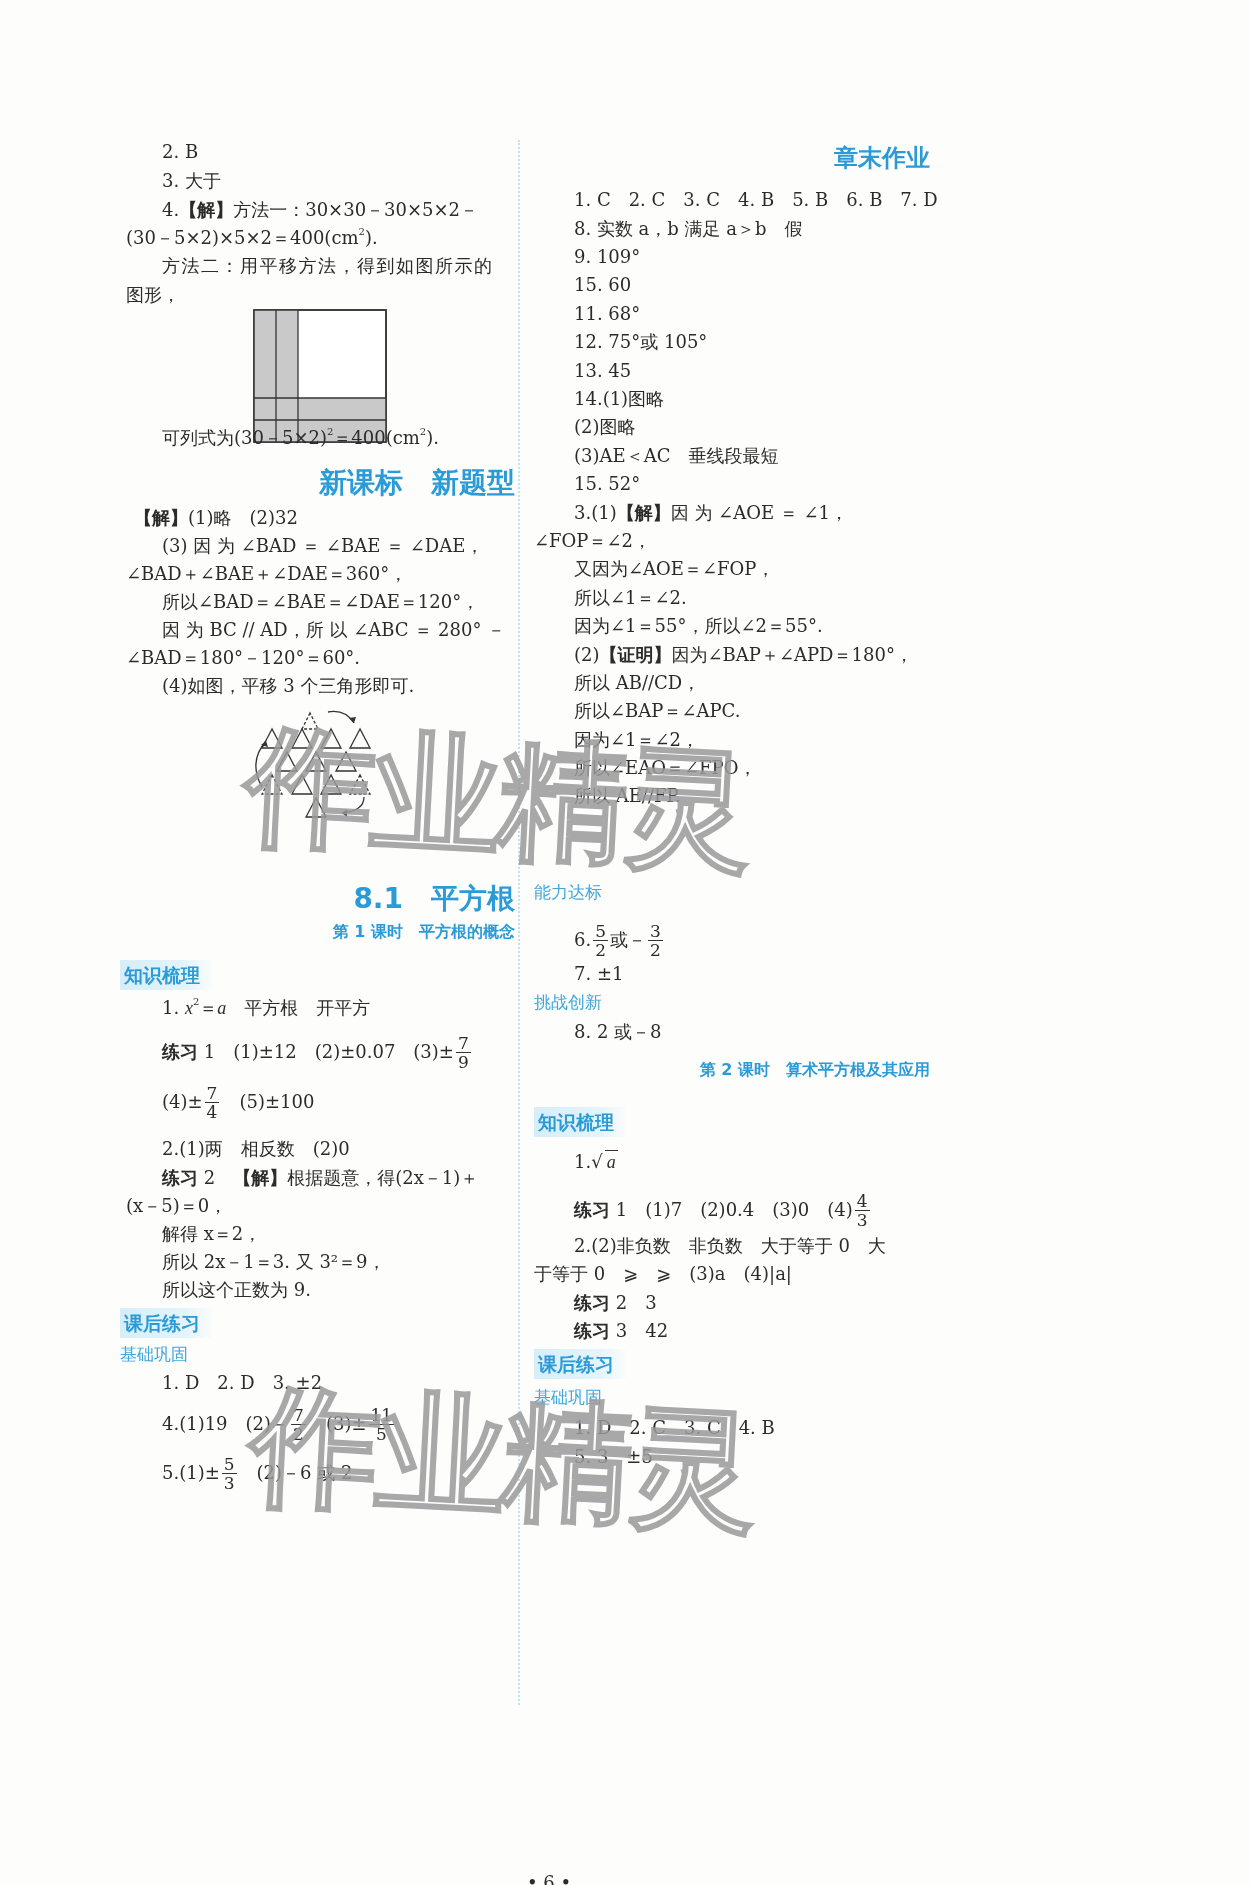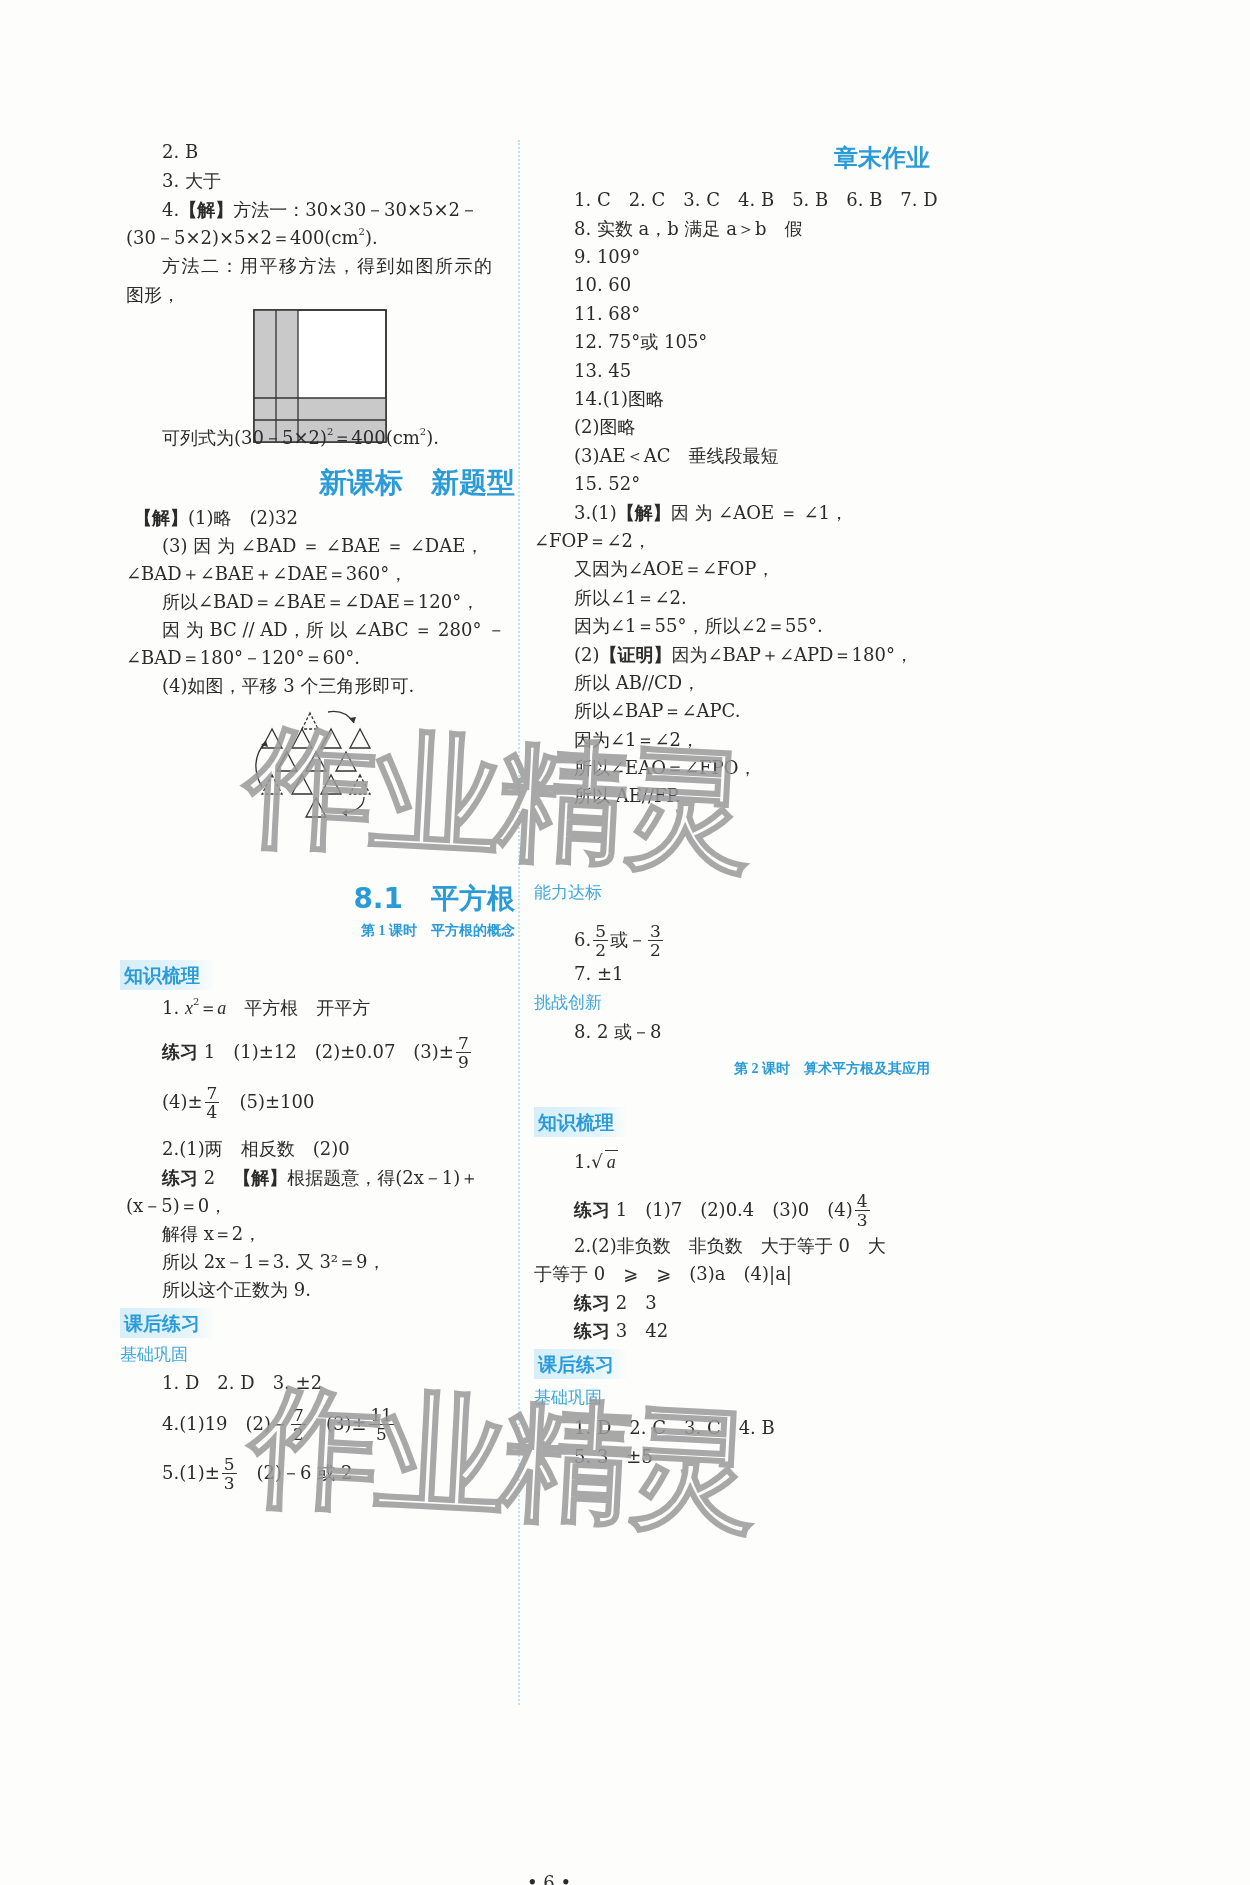--- a/index.html
+++ b/index.html
@@ -20,21 +20,21 @@
   }
   .line i, .it { font-style:italic; font-family:"Liberation Serif","DejaVu Serif",serif; }
   .b { font-weight:bold; font-family:"DejaVu Sans","Liberation Sans",sans-serif; }
   sup { font-size:10px; vertical-align:top; line-height:10px; }
   .h-blue {
     position:absolute; color:#2b9bd8; font-family:"DejaVu Sans","Liberation Sans",sans-serif;
     font-weight:bold; white-space:nowrap; text-align:right;
   }
   .h-chapter { font-size:24px; }
   .h-section { font-size:28px; }
-  .h-lesson { font-size:14px;font-family:Liberation Serif, serif; }
+  .h-lesson { font-size:16px; }
   .tag {
     position:absolute; color:#2b9bd8; font-family:"DejaVu Sans","Liberation Sans",sans-serif;
     font-weight:bold; font-size:19px; line-height:30px; padding:0 14px 0 4px;
     background:linear-gradient(90deg,#d6eef8 0%,#e4f4fb 70%,rgba(228,244,251,0) 100%);
   }
   .subtag {
     position:absolute; color:#3fa7dc; font-family:Liberation Serif, serif;
     font-size:17px; line-height:22px;
   }
   .frac { display:inline-block; vertical-align:middle; text-align:center; line-height:18px; margin:0 2px; }
@@ -155,21 +155,21 @@
       <span>5.(1)±</span><span class="frac"><span class="num">5</span><span>3</span></span>　<span>(2)－6 或 2</span>
     </div>
   </div>
 
   <div class="col col-right">
     <div class="h-blue h-chapter" style="left:0;width:400px;top:120px">章末作业</div>
 
     <div class="line" style="left:44px;top:167px">1. C　2. C　3. C　4. B　5. B　6. B　7. D</div>
     <div class="line" style="left:44px;top:196px">8. 实数 a，b 满足 a＞b　假</div>
     <div class="line" style="left:44px;top:224px">9. 109°</div>
-    <div class="line" style="left:44px;top:252px">10. 60</div>
+    <div class="line" style="left:44px;top:252px">15. 60</div>
     <div class="line" style="left:44px;top:281px">11. 68°</div>
     <div class="line" style="left:44px;top:309px">12. 75°或 105°</div>
     <div class="line" style="left:44px;top:338px">13. 45</div>
     <div class="line" style="left:44px;top:366px">14.(1)图略</div>
     <div class="line" style="left:44px;top:394px">(2)图略</div>
     <div class="line" style="left:44px;top:423px">(3)AE＜AC　垂线段最短</div>
     <div class="line" style="left:44px;top:451px">15. 52°</div>
     <div class="line" style="left:44px;top:480px">
       <span>3.(1)</span><span class="b">【解】</span><span>因 为 ∠AOE ＝ ∠1，</span>
     </div>

